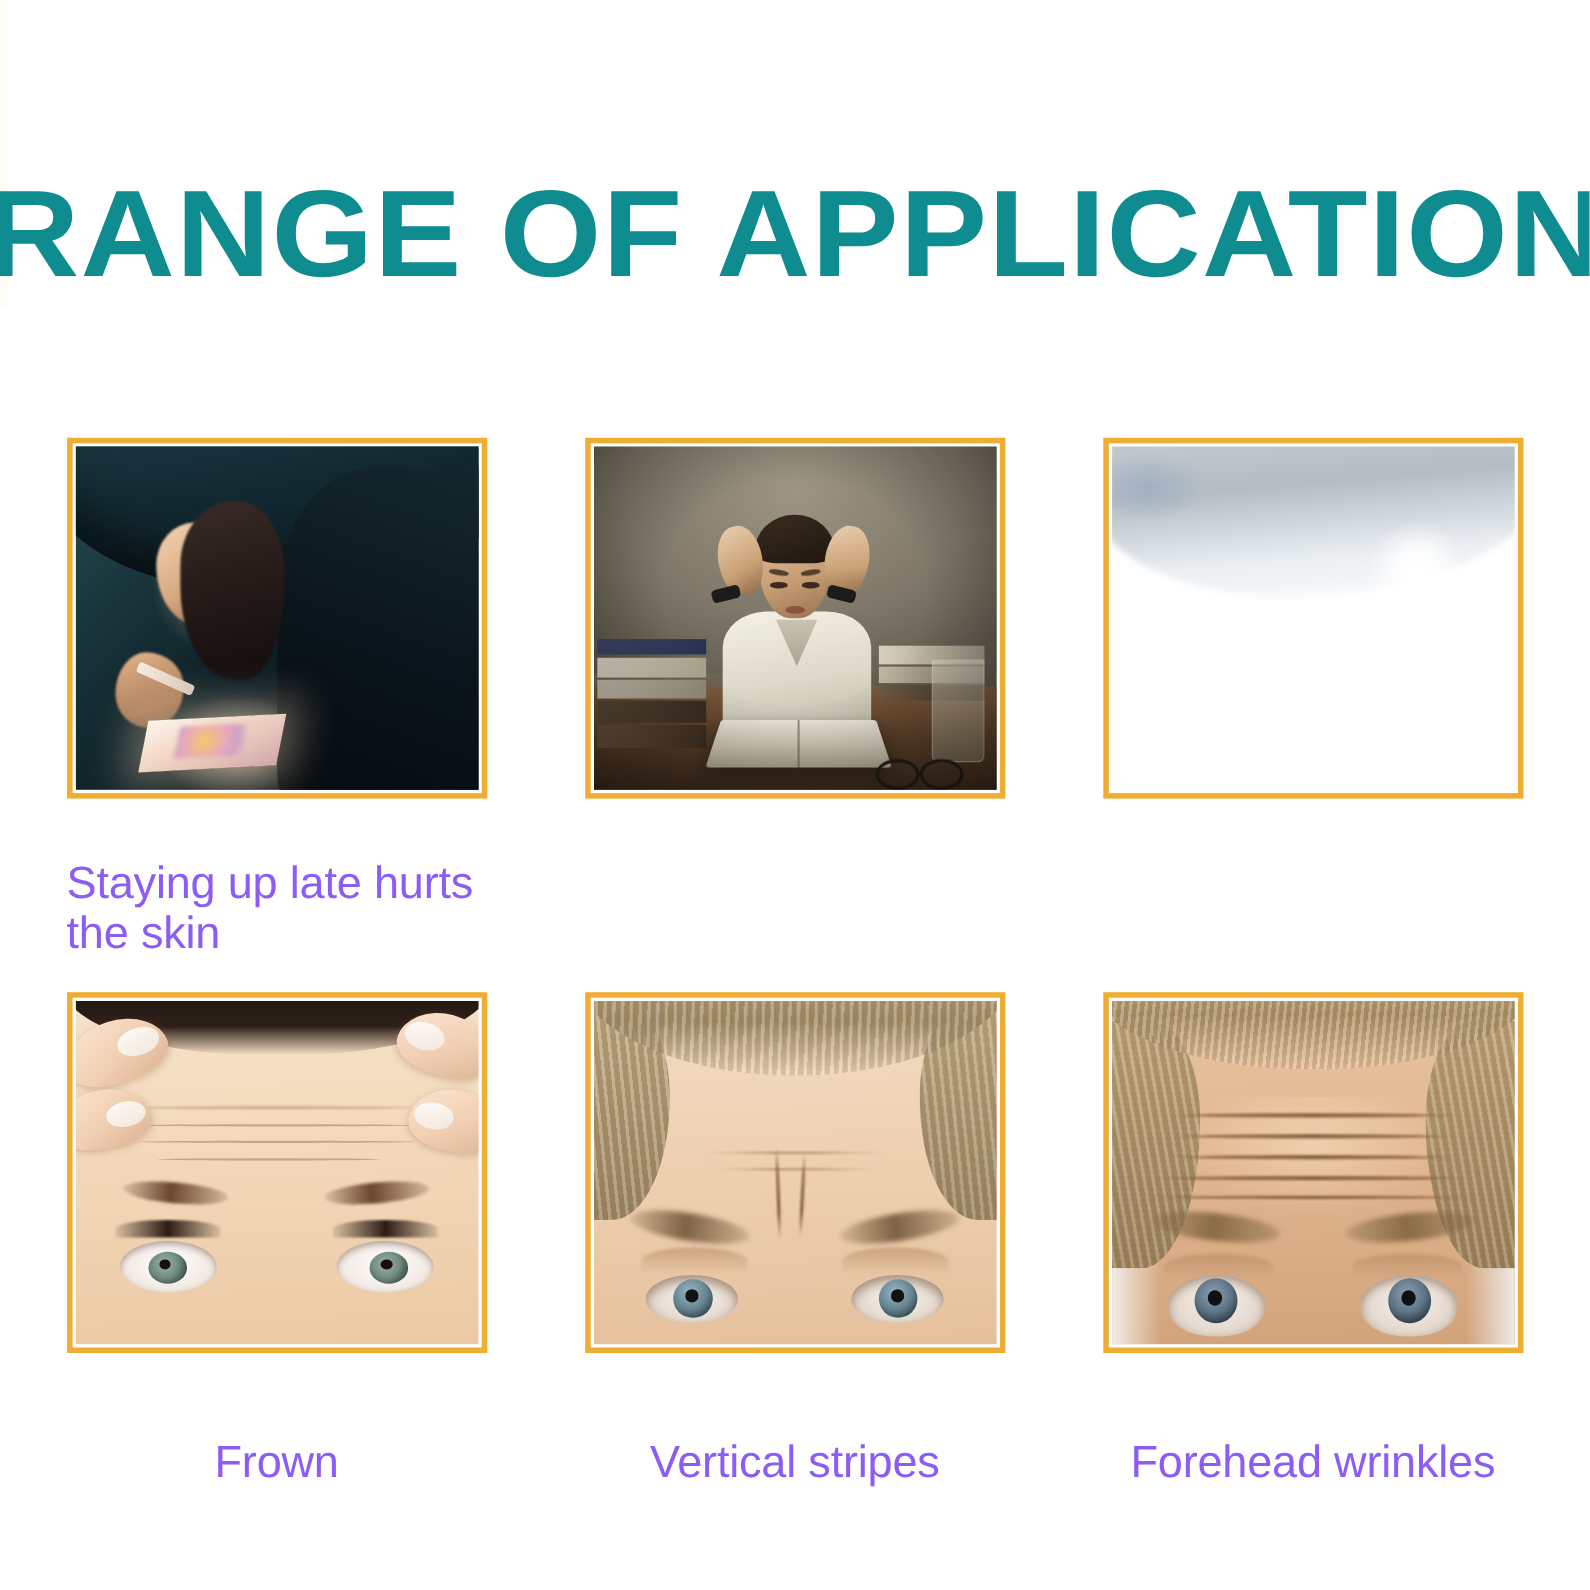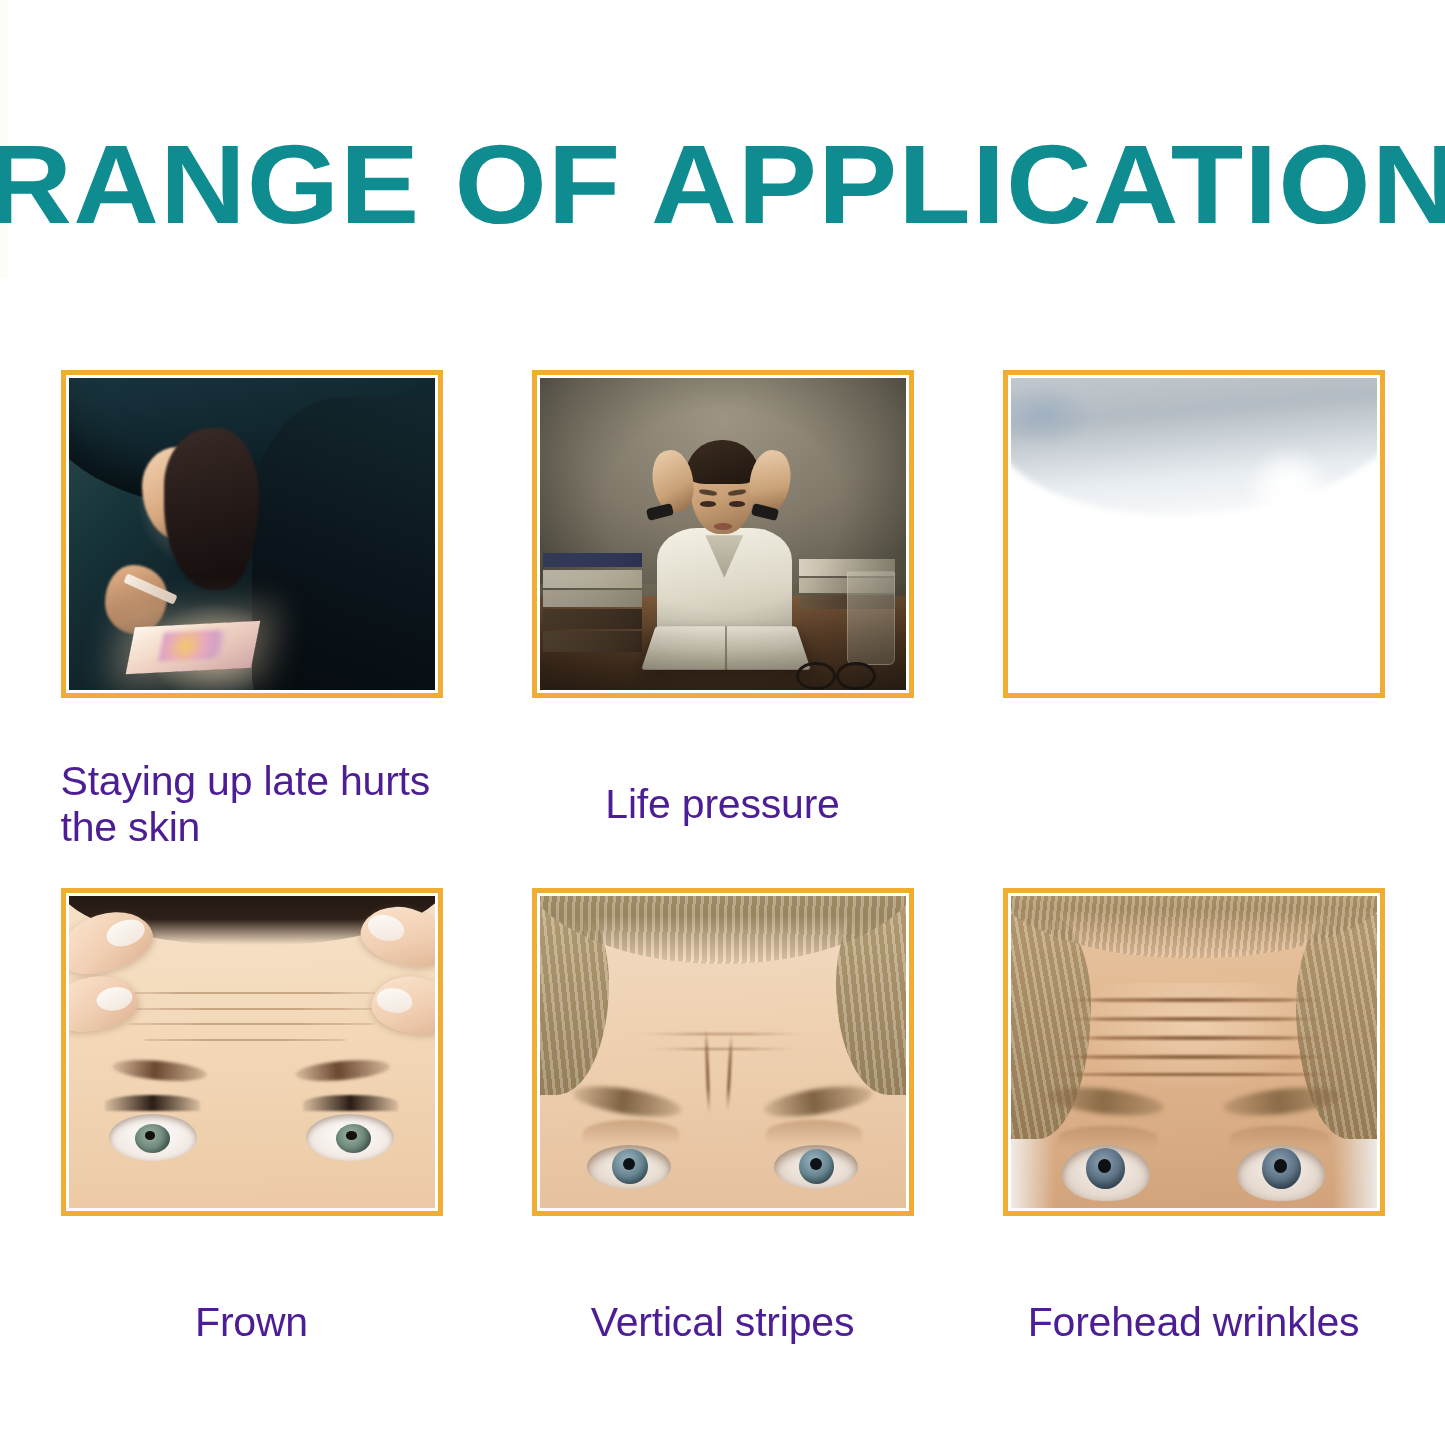--- a/index.html
+++ b/index.html
@@ -23,20 +23,21 @@
     left: 0; top: 0;
     width: 8px; height: 278px;
     background: #fdfcf6;
   }
 
   .page {
     position: absolute;
     inset: 0;
     display: flex;
     flex-direction: column;
+    margin-top: 28px;
   }
 
   
   .title-wrap {
     height: 370px;
     display: flex;
     align-items: center;
     justify-content: center;
     padding: 0 40px;
   }
@@ -86,21 +87,21 @@
     position: relative;
     overflow: hidden;
   }
 
   .caption {
     flex: 1;
     display: flex;
     align-items: center;
     font-size: 41px;
     line-height: 1.12;
-    color: #4c1d95;
+    color: #8b5cf6;
     font-weight: 400;
     letter-spacing: -0.2px;
   }
   .caption.left   { justify-content: flex-start; padding-top: 24px; }
   .caption.center { justify-content: center;     padding-top: 24px; }
   .caption.row2   { padding-top: 26px; }
 
   
   .p-night {
     background:
@@ -657,21 +658,20 @@
             <i></i>
               <i></i>
               <i></i>
           </div>
           <div class="s-glass"></div>
           <div class="s-openbook"></div>
           <div class="s-specs"></div>
           <div class="s-vignette"></div>
         </div>
       </div>
-      <div class="caption center">Life pressure</div>
     </div>
 
     <div class="cell">
       <div class="card">
         <div class="photo p-sky">
           <div class="sk-cloudband"></div>
           <div class="sk-puff e"></div>
           <div class="sk-sun"></div>
           <div class="sk-wisp"></div>
           <div class="sk-puff a"></div>

